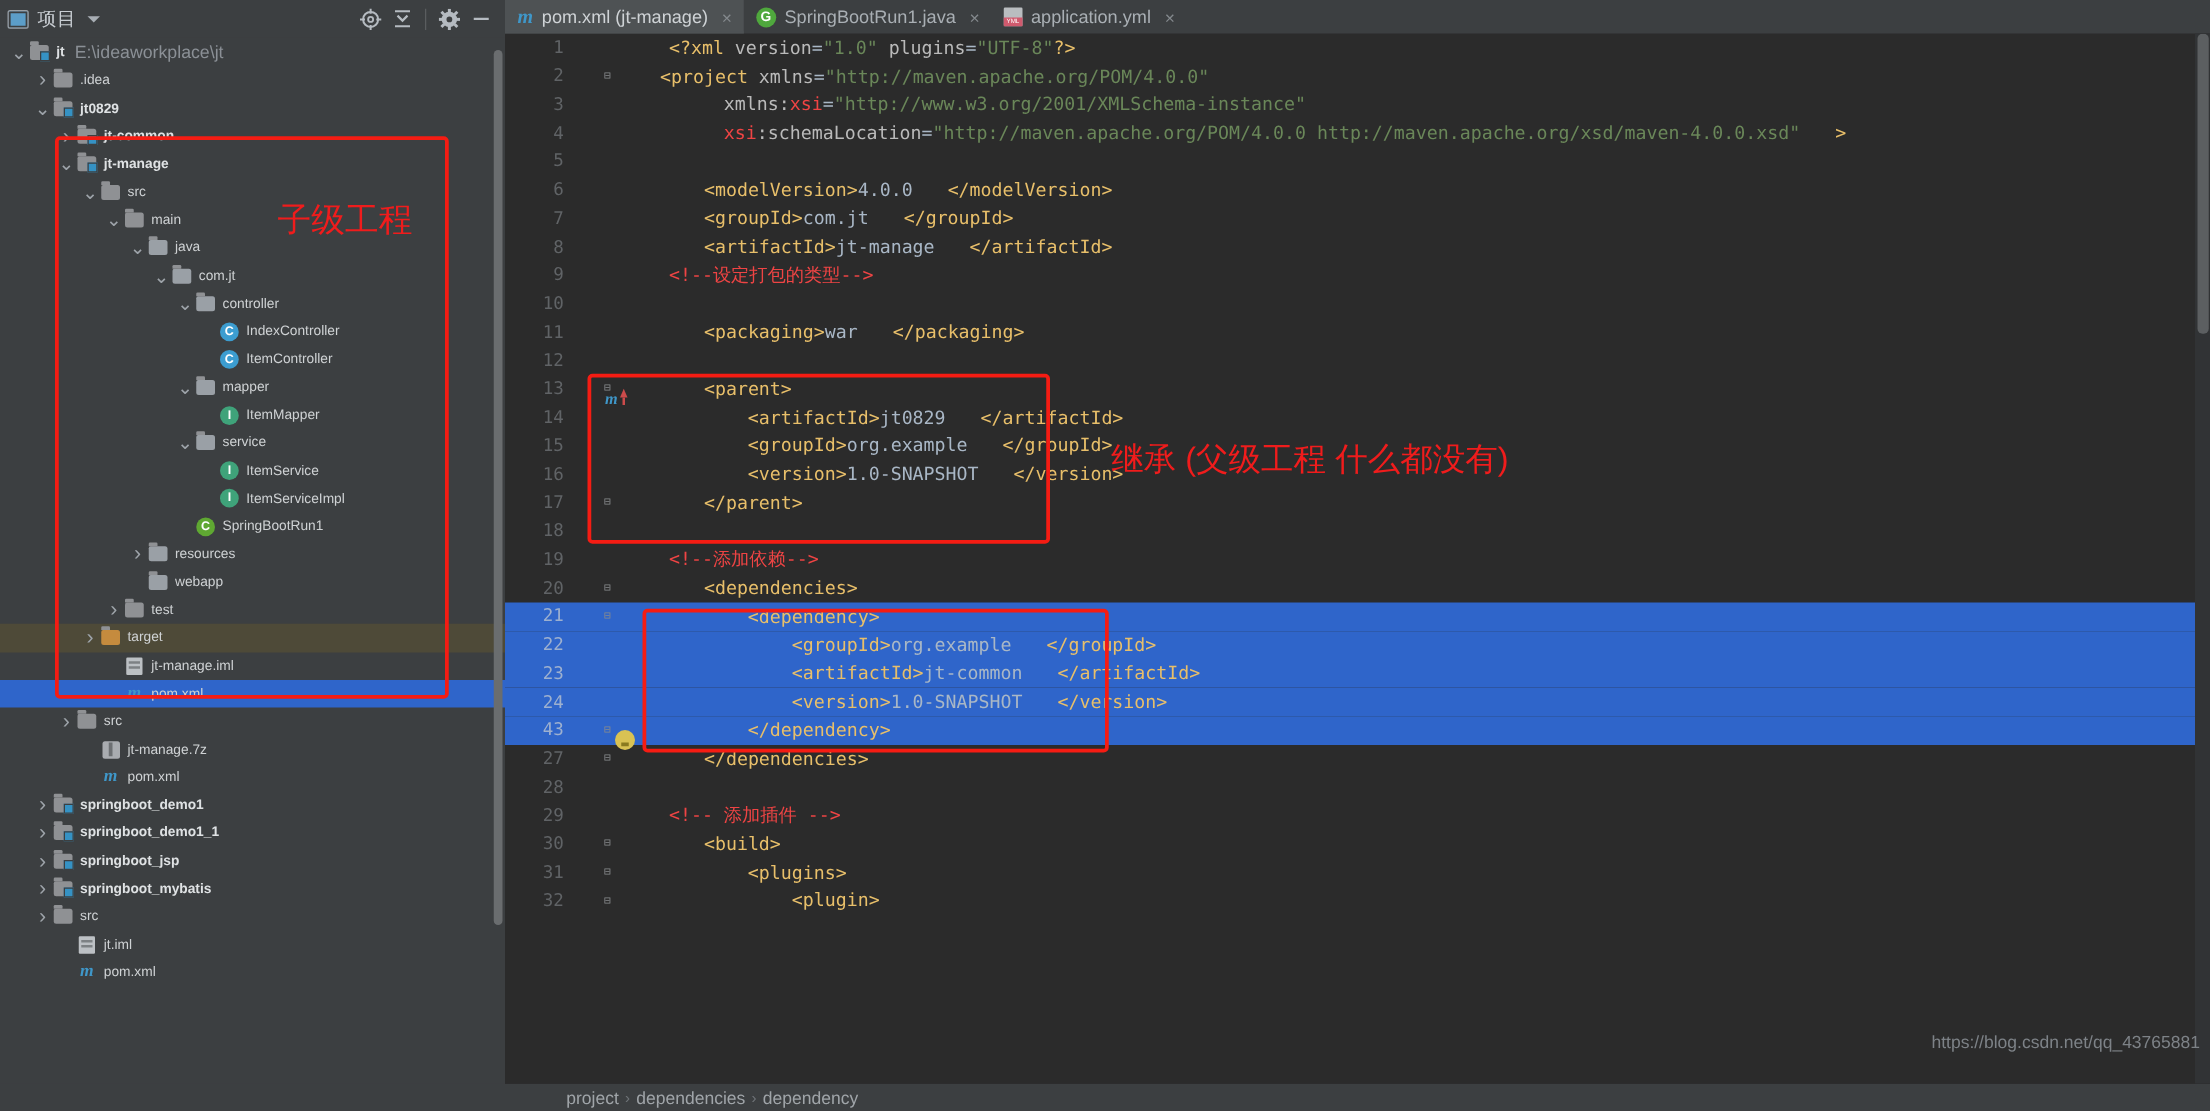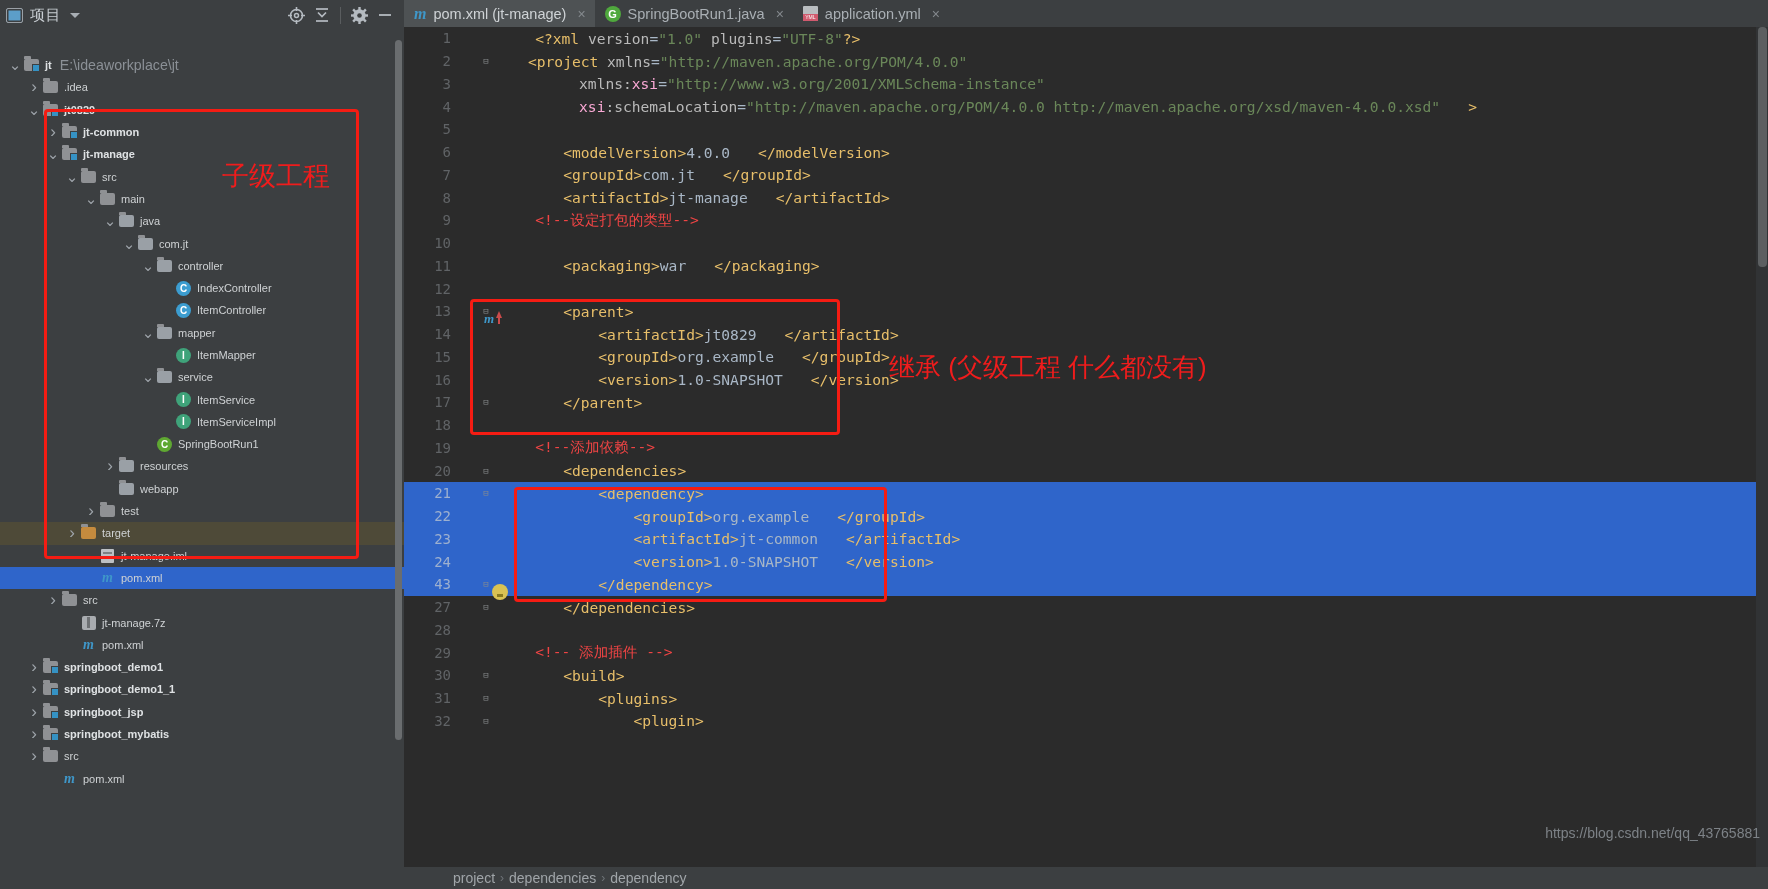--- a/index.html
+++ b/index.html
@@ -4,21 +4,21 @@
 <style>
   * { box-sizing: border-box; margin:0; padding:0; }
   html,body { width:1768px; height:889px; overflow:hidden; background:#3c3f41; }
   body { font-family:"Liberation Sans", sans-serif; }
 
   
   #app { position:relative; width:1768px; height:889px; display:flex; flex-direction:column; }
   .row-main { display:flex; flex:1 1 auto; min-height:0; }
 
   
-  .left { width:404px; flex:0 0 404px; background:#3c3f41; display:flex; flex-direction:column; position:relative;gap:23px; }
+  .left { width:404px; flex:0 0 404px; background:#3c3f41; display:flex; flex-direction:column; position:relative; }
   .proj-header { height:30px; background:#3c3f41; display:flex; align-items:center; padding:0 6px; color:#bbbbbb; font-size:14.5px; }
   .proj-header .pico { width:17px; height:15px; border:1.6px solid #9aa0a6; border-radius:2px; margin-right:7px;
       background:linear-gradient(#5c9ec9,#5c9ec9); box-shadow:inset 0 0 0 1.5px #3c3f41; position:relative; }
   .proj-title { font-size:15px; color:#c8cdd2; letter-spacing:.5px; }
   .caret-dn { margin-left:9px; width:0;height:0;border-left:5px solid transparent;border-right:5px solid transparent;border-top:5px solid #a8aeb4; }
   .hdr-spacer { flex:1 1 auto; }
   .hicon { width:26px;height:26px; display:flex;align-items:center;justify-content:center; color:#b5bbc1; }
   .hdr-sep { width:1px;height:17px;background:#5a5d5f; margin:0 5px; }
 
   .tree { flex:1 1 auto; overflow:hidden; position:relative; background:#3c3f41; padding-top:1px;}
@@ -69,21 +69,21 @@
   .cline{ height:22.75px; display:flex; align-items:center; position:relative; }
   .gutter{ width:54px; flex:0 0 54px; text-align:right; padding-right:7px; color:#606366; font-size:14px; font-family:"DejaVu Sans Mono",monospace;}
   .gmark{ width:22px; flex:0 0 22px; position:relative; }
   .fold{ width:12px; flex:0 0 12px; color:#888b8d; font-size:9px; text-align:center; }
   .ctext{ white-space:pre; color:#a9b7c6; padding-left:8px; }
   .cline.hlrow{ background:#2f65ca; }
   .cline.hlrow .gutter{ color:#9db0cf; }
 
   .tk-tag{color:#e8bf6a;margin-left:28px;}
   .tk-attr{color:#bababa;}
-  .tk-ns{color:#f9a8d4;}
+  .tk-ns{color:#ef4444;}
   .tk-val{color:#6a8759;}
   .tk-txt{color:#a9b7c6;}
   .tk-cmt{color:#ef4444;}
   .tk-pi{color:#e8bf6a;}
 
   .bulb{ position:absolute; left:34px; width:16px; height:16px; border-radius:50%; background:#d9c253; }
   .bulb:after{content:"";position:absolute;left:5px;top:10px;width:6px;height:3px;background:#8a7a1f;}
   .mleft{ position:absolute; left:26px; color:#3f97c9; font-style:italic; font-weight:bold; font-size:13px; font-family:"Liberation Serif",serif;}
   .marrow{ position:absolute; left:38px; width:0;height:0;border-left:3px solid transparent;border-right:3px solid transparent;border-bottom:7px solid #cc4b4b;}
   .marrow:after{content:"";position:absolute;left:-1px;top:7px;width:2px;height:6px;background:#cc4b4b;}
@@ -407,20 +407,28 @@
             <span class="arrow" style="font-size:17px">›</span>
             <span class="ic">
               <span class="folder"></span>
             </span>
             <span class="lbl">src</span>
           </div>
           <div class="trow">
             <span style="width:46px;flex:0 0 46px"></span>
             <span class="arrow none" style="font-size:17px">›</span>
             <span class="ic">
+              <span class="iml"></span>
+            </span>
+            <span class="lbl">jt.iml</span>
+          </div>
+          <div class="trow">
+            <span style="width:46px;flex:0 0 46px"></span>
+            <span class="arrow none" style="font-size:17px">›</span>
+            <span class="ic">
               <span class="fic m">m</span>
             </span>
             <span class="lbl">pom.xml</span>
           </div>
         </div>
 
       <div class="vscroll">
           <i></i>
         </div>
 

